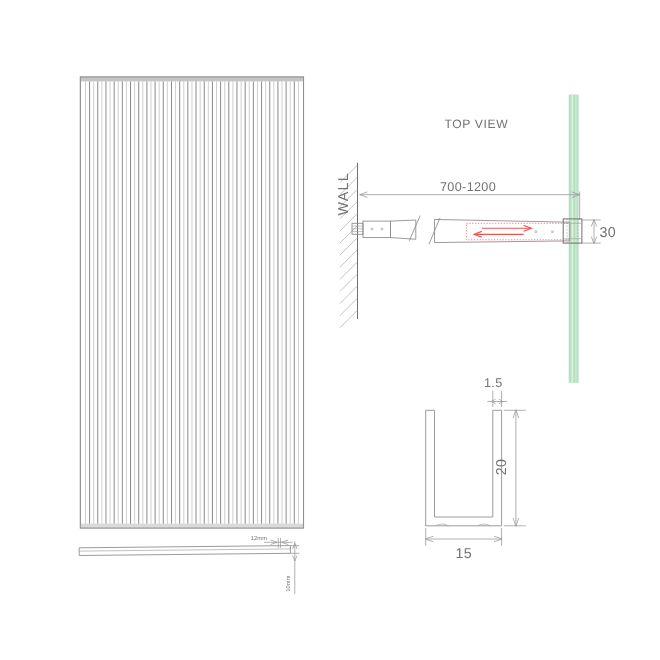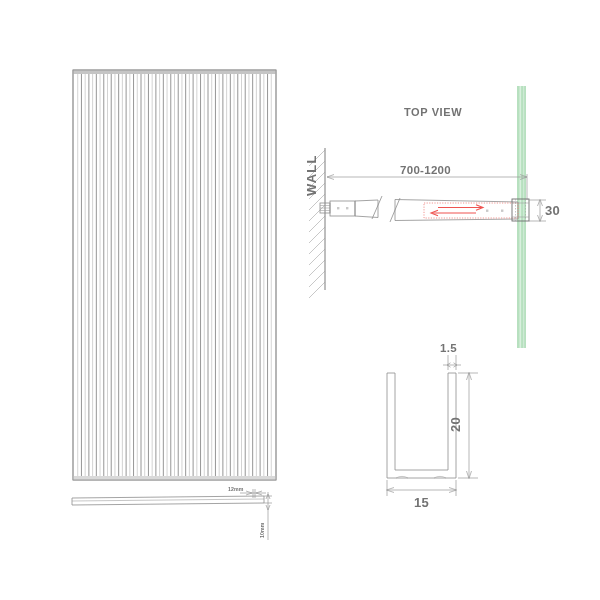--- a/index.html
+++ b/index.html
@@ -15,21 +15,20 @@
     color: #6b6b6b;
     overflow: hidden;
     position: relative;
   }
   #drawing-root {
     position: absolute;
     left: 0;
     top: 0;
     width: 600px;
     height: 528px;
-    font-weight: bold;
   }
   svg.canvas {
     display: block;
     width: 600px;
     height: 600px;
   }
   text {
     font-family: "Liberation Sans", sans-serif;
     fill: #737373;
   }

